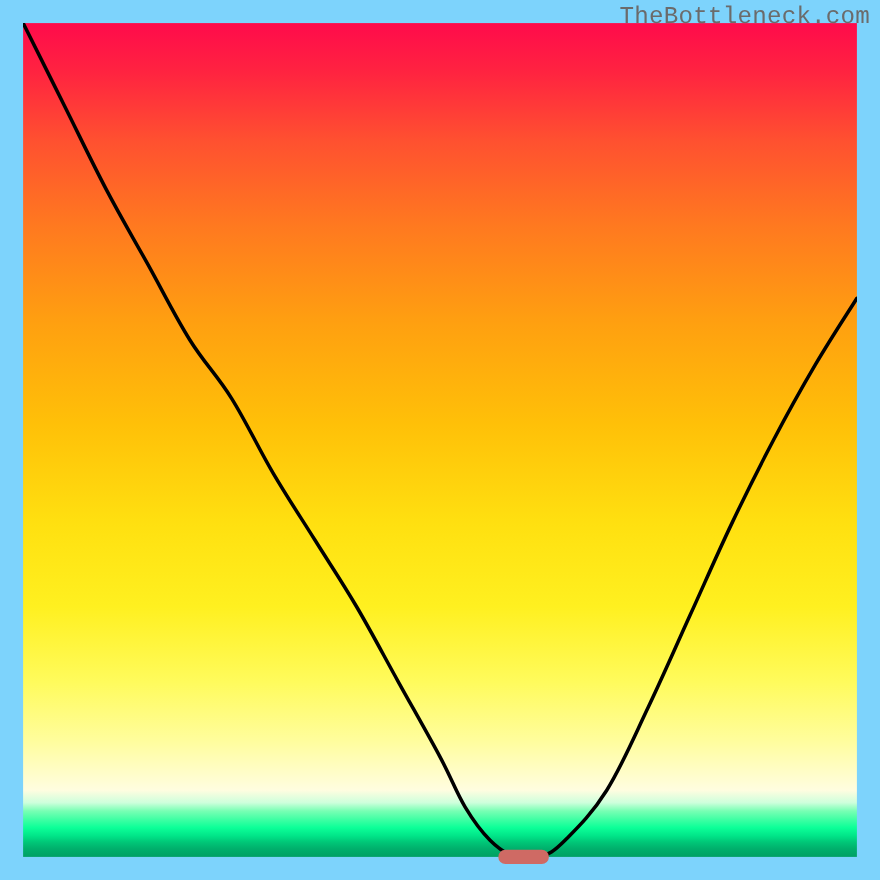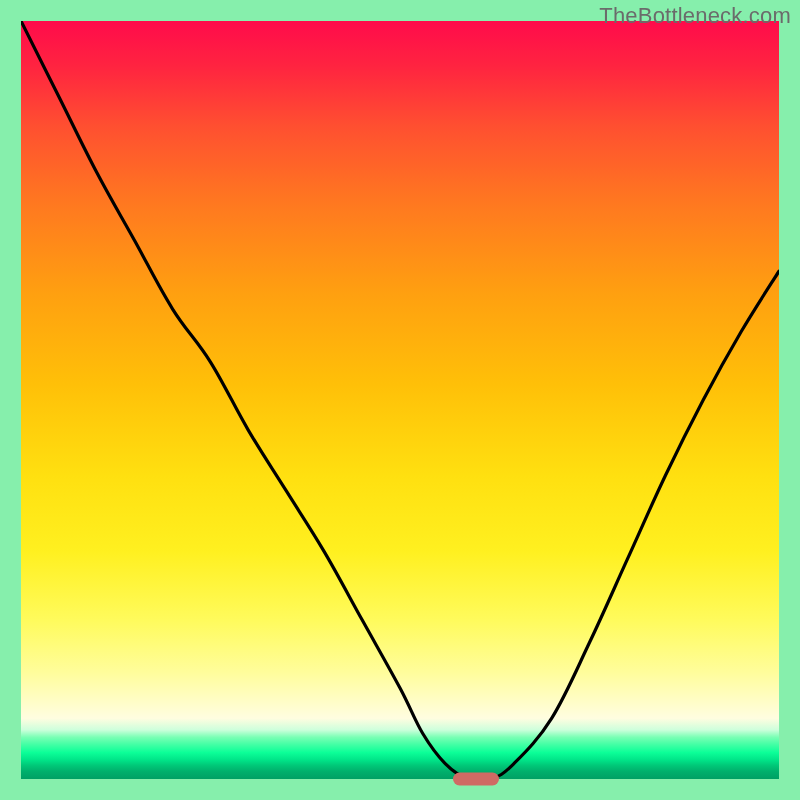--- a/index.html
+++ b/index.html
@@ -8,21 +8,22 @@
     width: 800px;
     height: 800px;
     background: #000;
     overflow: hidden;
     font-family: Arial, Helvetica, sans-serif;
   }
   .frame {
     position: relative;
     width: 800px;
     height: 800px;
-    background: #86efac;
+    background: #7dd3fc;
+    font-family: Liberation Mono, monospace;
   }
   .plot-area {
     position: absolute;
     left: 21px;
     top: 21px;
     width: 758px;
     height: 758px;
     background: linear-gradient(
       to bottom,
       #ff0b4b 0%,

